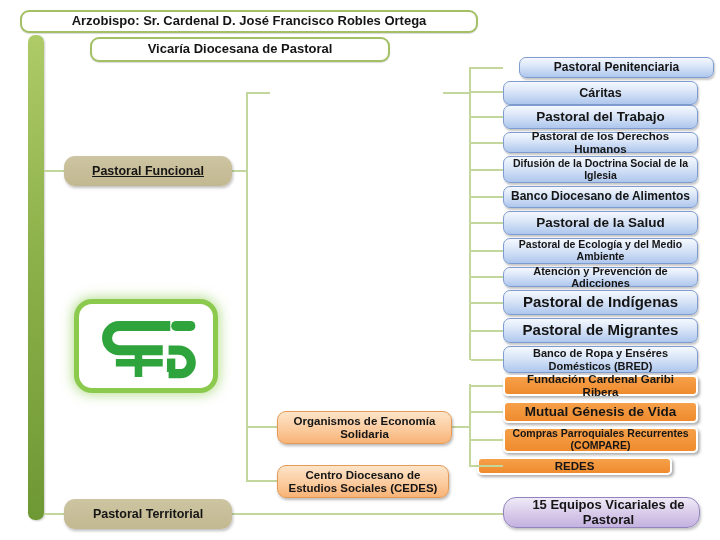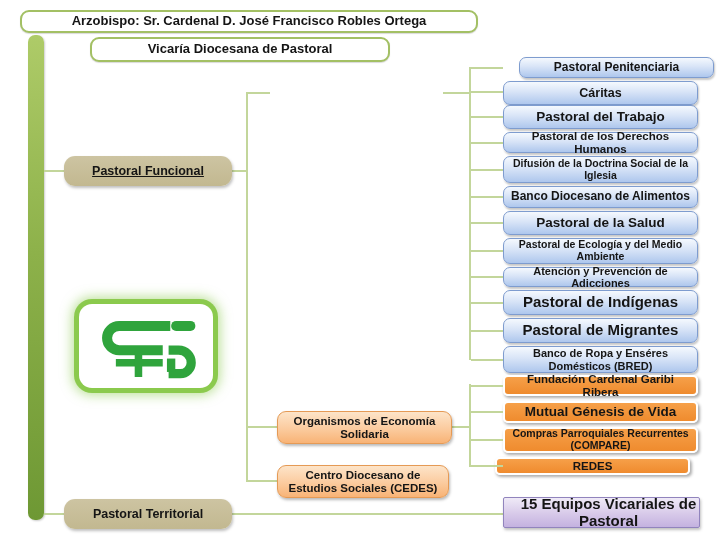--- a/index.html
+++ b/index.html
@@ -22,22 +22,22 @@
   
   .blue{background:linear-gradient(180deg,#F5F9FE 0%,#D8E4F7 45%,#AEC7ED 100%);
        border:1.5px solid #7E9CCF;border-radius:7px;
        box-shadow:1px 1.5px 2px rgba(0,0,0,.22);padding:1px 6px;}
   
   .orange-solid{background:linear-gradient(180deg,#F6A049,#EF8B2E);
        border:2px solid #fff;border-radius:5px;
        box-shadow:1.5px 2px 3px rgba(0,0,0,.32);padding:1px 6px;}
   
   .purple{background:linear-gradient(180deg,#EFEAF7 0%,#D7C9E9 55%,#C4B2E0 100%);
-       border:1.5px solid #9184BD;border-radius:2px;
-       box-shadow:1px 2px 3px rgba(0,0,0,.25);font-size:15px;padding-left:14px;}
+       border:1.5px solid #9184BD;border-radius:13px;
+       box-shadow:1px 2px 3px rgba(0,0,0,.25);font-size:13px;padding-left:14px;}
   
   .line{position:absolute;background:#C3D69B;}
   
   #green-bar{position:absolute;left:28px;top:35px;width:16px;height:485px;
        border-radius:7px;background:linear-gradient(180deg,#AECB68 0%,#8DB14A 45%,#6E9834 100%);
        box-shadow:1px 1px 2px rgba(0,0,0,.2);}
   
   #logo{position:absolute;left:79px;top:304px;width:134px;height:84px;background:#fff;
        border-radius:13px;
        box-shadow:0 0 0 5px rgba(132,198,66,.9),0 0 12px 7px rgba(132,198,66,.55);
@@ -98,21 +98,21 @@
       <div class="node blue" style="left: 503px; top: 238px; width: 195px; height: 26px; font-size: 10.5px;">Pastoral de Ecología y del Medio Ambiente</div>
       <div class="node blue" style="left: 503px; top: 267px; width: 195px; height: 20px; font-size: 11px;">Atención y Prevención de Adicciones</div>
       <div class="node blue" style="left: 503px; top: 290px; width: 195px; height: 25px; font-size: 15px;">Pastoral de Indígenas</div>
       <div class="node blue" style="left: 503px; top: 318px; width: 195px; height: 25px; font-size: 15px;">Pastoral de Migrantes</div>
       <div class="node blue" style="left: 503px; top: 346px; width: 195px; height: 27px; font-size: 11px;">Banco de Ropa y Enséres Domésticos (BRED)</div>
     </div>
   <div id="orange-nodes">
       <div class="node orange-solid" style="left: 503px; top: 375px; width: 195px; height: 21px; font-size: 11.5px; text-align: center;">Fundación Cardenal Garibi Ribera</div>
       <div class="node orange-solid" style="left: 503px; top: 401px; width: 195px; height: 22px; font-size: 13.5px;">Mutual Génesis de Vida</div>
       <div class="node orange-solid" style="left: 503px; top: 427px; width: 195px; height: 26px; font-size: 10.5px;">Compras Parroquiales Recurrentes (COMPARE)</div>
-      <div class="node orange-solid" style="left: 495px; top: 457px; width: 195px; height: 18px; font-size: 11.5px;">REDES</div>
+      <div class="node orange-solid" style="left: 477px; top: 457px; width: 195px; height: 18px; font-size: 11.5px;">REDES</div>
     </div>
 
 <div class="line" style="left: 471px; top: 67px; width: 32px; height: 2px;"></div>
     <div class="line" style="left: 471px; top: 91px; width: 32px; height: 2px;"></div>
     <div class="line" style="left: 471px; top: 116px; width: 32px; height: 2px;"></div>
     <div class="line" style="left: 471px; top: 142px; width: 32px; height: 2px;"></div>
     <div class="line" style="left: 471px; top: 169px; width: 32px; height: 2px;"></div>
     <div class="line" style="left: 471px; top: 196px; width: 32px; height: 2px;"></div>
     <div class="line" style="left: 471px; top: 222px; width: 32px; height: 2px;"></div>
     <div class="line" style="left: 471px; top: 250px; width: 32px; height: 2px;"></div>

